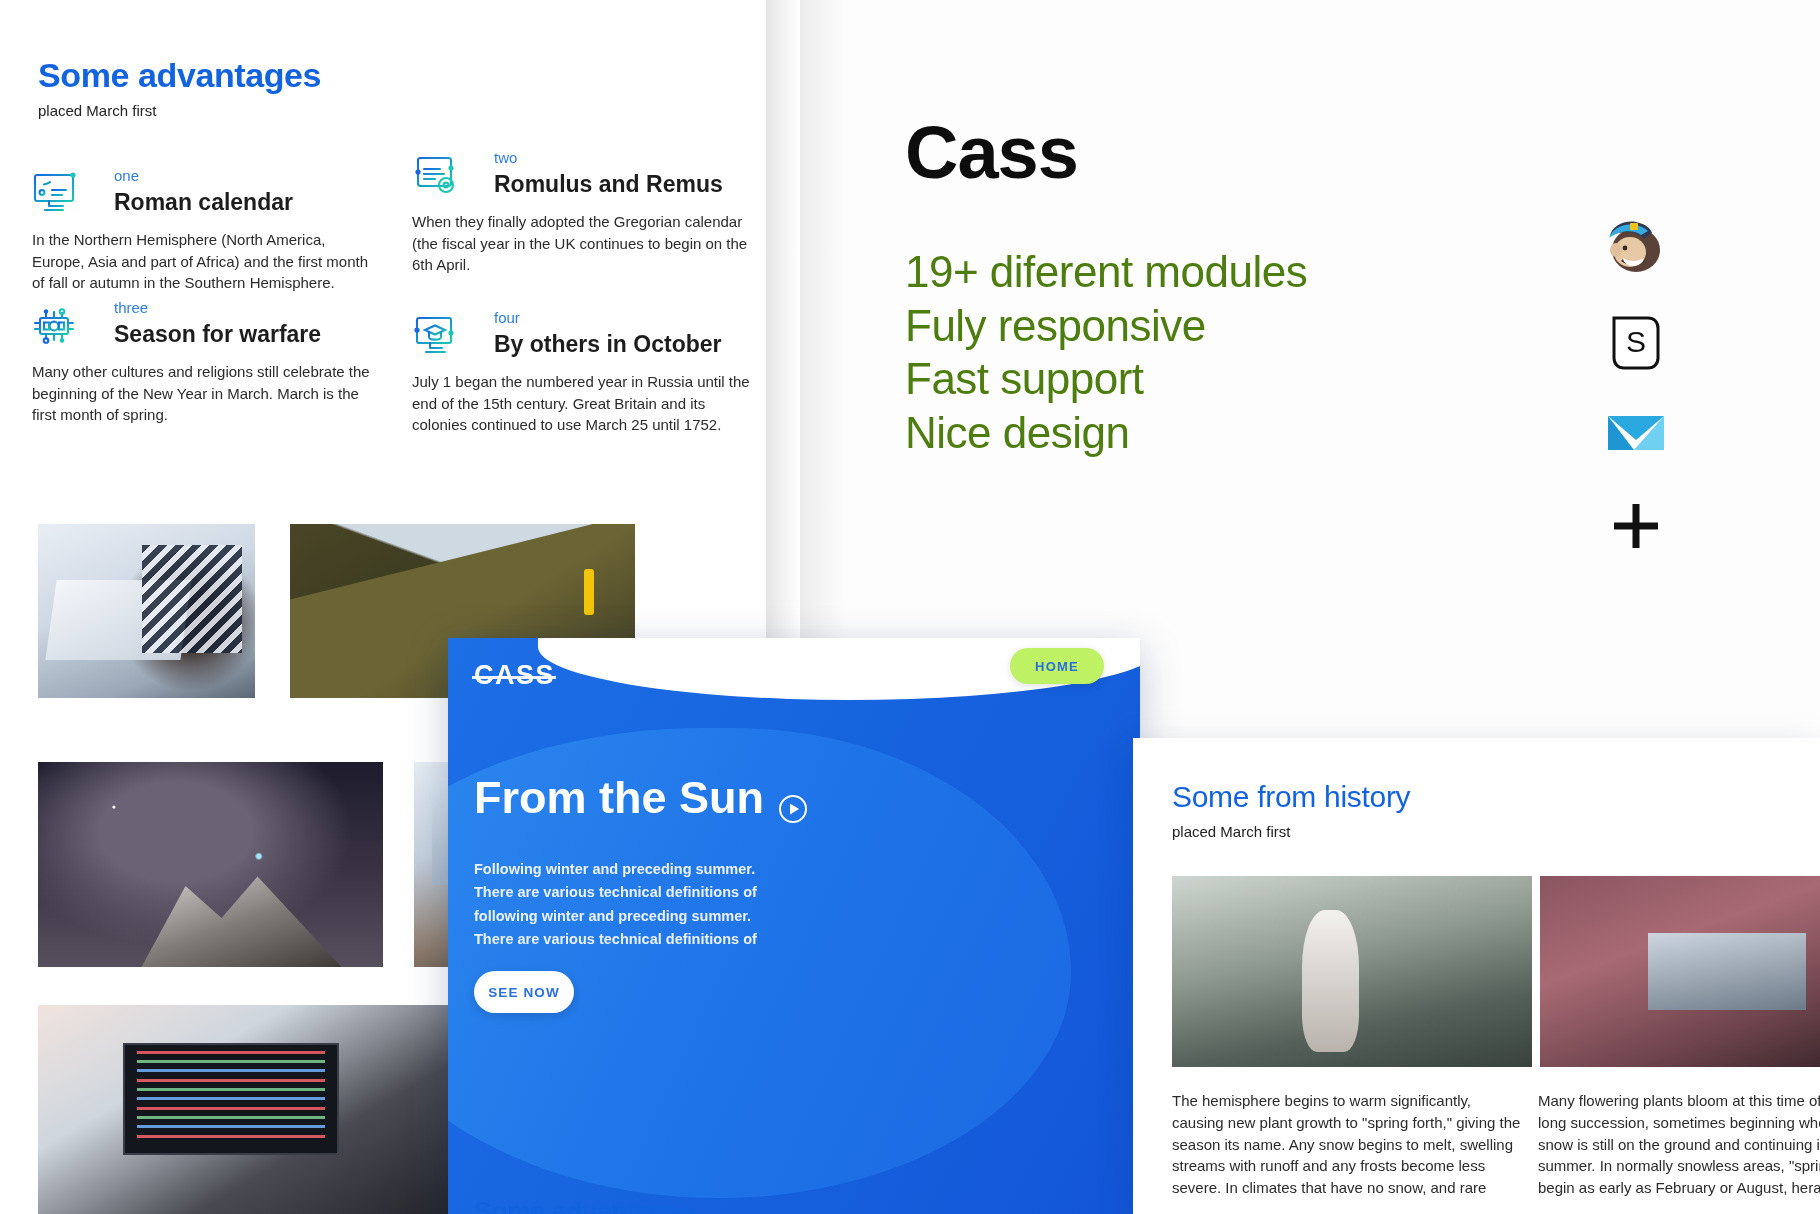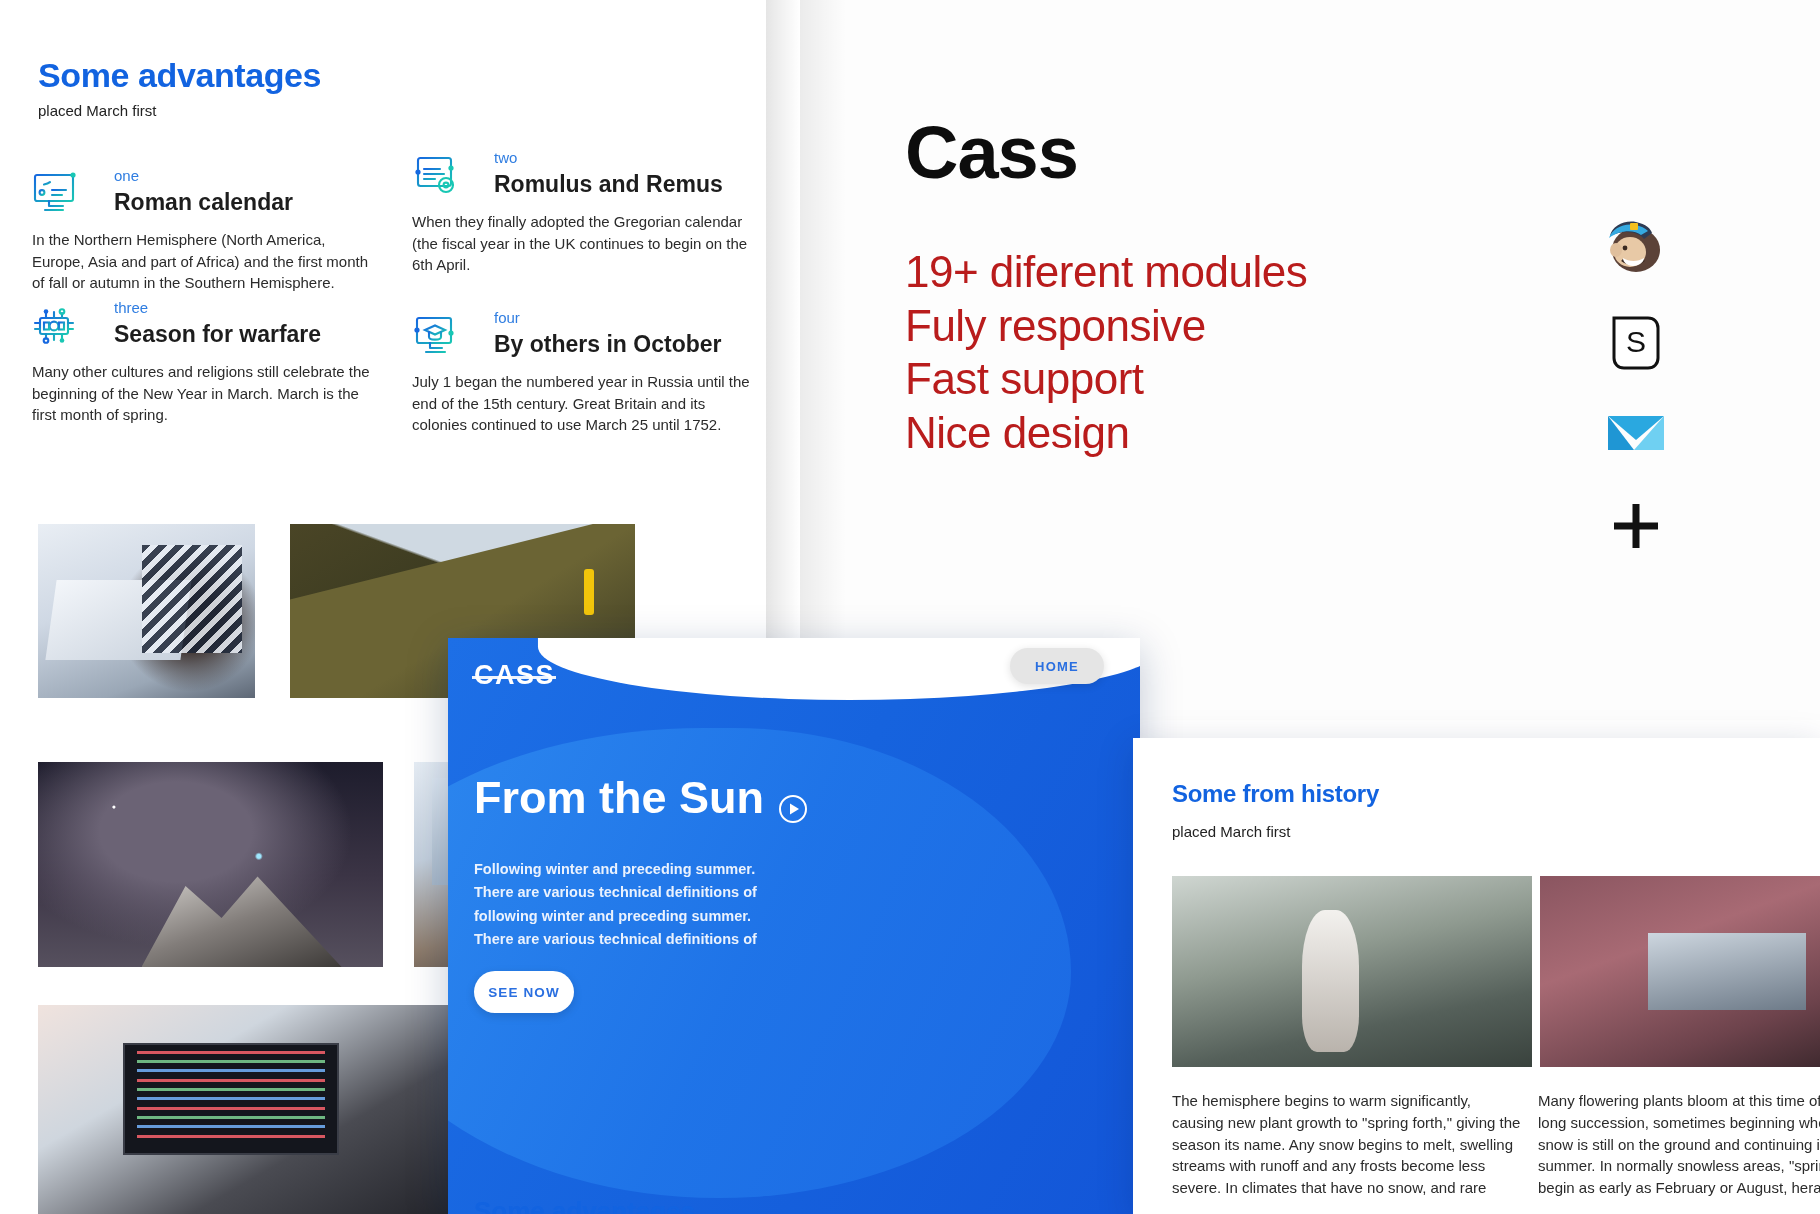--- a/index.html
+++ b/index.html
@@ -129,21 +129,21 @@
   #panel-right::before {
     content:""; position:absolute; left:0; top:0; width:46px; height:100%;
     background: linear-gradient(to right, rgba(0,0,0,0.07), rgba(0,0,0,0));
   }
   .cass-title {
     position:absolute; left:105px; top:110px;
     font-size: 74px; font-weight: bold; color:#0d0d0d; letter-spacing:-1px;
   }
   .cass-list { position:absolute; left:105px; top:245px; }
   .cass-list li {
-    list-style:none; font-size:44px; line-height:1.22; color:#b91c1c; font-weight:400;
+    list-style:none; font-size:44px; line-height:1.22; color:#4d7c0f; font-weight:400;
     letter-spacing:-0.5px;
   }
   .brand-stack { position:absolute; left:1600px; top:208px; z-index:4; }
   .brand-item { width:72px; height:72px; margin-bottom:22px; position:relative; }
 
   
   #panel-blue {
     position:absolute; left:448px; top:638px; width:692px; height:576px;
     background: linear-gradient(118deg,#1d6fe6 0%, #1663de 48%, #1356d8 100%);
     z-index: 5; overflow:hidden;
@@ -165,21 +165,21 @@
   .cass-logo {
     position:absolute; left:474px; top:660px; z-index:7;
     font-size:27px; font-weight:bold; color:#ffffff; letter-spacing:1.5px;
   }
   .cass-logo::after{
     content:""; position:absolute; left:-2px; top:52%; width:104%; height:3px;
     background:#ffffff; opacity:.92;
   }
   .home-btn {
     position:absolute; left:1010px; top:648px; z-index:7;
-    width:94px; height:36px; border-radius:18px; background:#e5e5e5;
+    width:94px; height:36px; border-radius:18px; background:#bef264;
     display:flex; align-items:center; justify-content:center;
     font-size:13px; font-weight:bold; color:#2a6fe0; letter-spacing:1.2px;
     box-shadow:0 2px 8px rgba(0,0,0,.12);
   }
   .sun-h {
     position:absolute; left:474px; top:772px; z-index:7;
     font-size:45px; font-weight:bold; color:#ffffff; display:flex; align-items:center; gap:14px;
   }
   .play-ico { width:30px; height:30px; }
   .sun-p {
@@ -197,21 +197,21 @@
     position:absolute; left:474px; top:1196px; z-index:7;
     font-size:26px; font-weight:bold; color:#1263e0;
   }
 
   
   #panel-hist {
     position:absolute; left:1133px; top:738px; width:687px; height:476px;
     background:#ffffff; z-index:6; overflow:hidden;
     box-shadow: 0 8px 34px rgba(10,30,70,.18);
   }
-  .hist-title { position:absolute; left:39px; top:42px; font-size:24px; font-weight:bold; color:#1263e0; letter-spacing:-0.3px; }
+  .hist-title { position:absolute; left:39px; top:42px; font-size:30px; font-weight:normal; color:#1263e0; letter-spacing:-0.3px; }
   .hist-sub   { position:absolute; left:39px; top:85px; font-size:15px; color:#222222; }
   .hist-img { position:absolute; top:138px; height:191px; overflow:hidden; }
   #h1 { left:39px;  width:360px; }
   #h2 { left:407px; width:360px; }
   .im-falls { background: linear-gradient(168deg,#cfd6d1 0%, #8f9a90 40%, #55605a 72%, #39423d 100%); position:absolute; inset:0; }
   .im-falls::before { content:""; position:absolute; left:36%; top:18%; width:16%; height:74%; background:linear-gradient(180deg,#f3f1ee,#b9b3ac); border-radius:40% 40% 26% 26%; }
   .im-cafe { background: linear-gradient(160deg,#8a5560 0%, #a86a74 34%, #6d434c 70%, #2c1f23 100%); position:absolute; inset:0; }
   .im-cafe::after { content:""; position:absolute; left:30%; top:30%; width:44%; height:40%; background:linear-gradient(170deg,#cdd6df,#6d7a88); }
   .hist-col { position:absolute; top:352px; font-size:15px; line-height:1.45; color:#2b2b2b; }
   #hc1 { left:39px; width:350px; }

